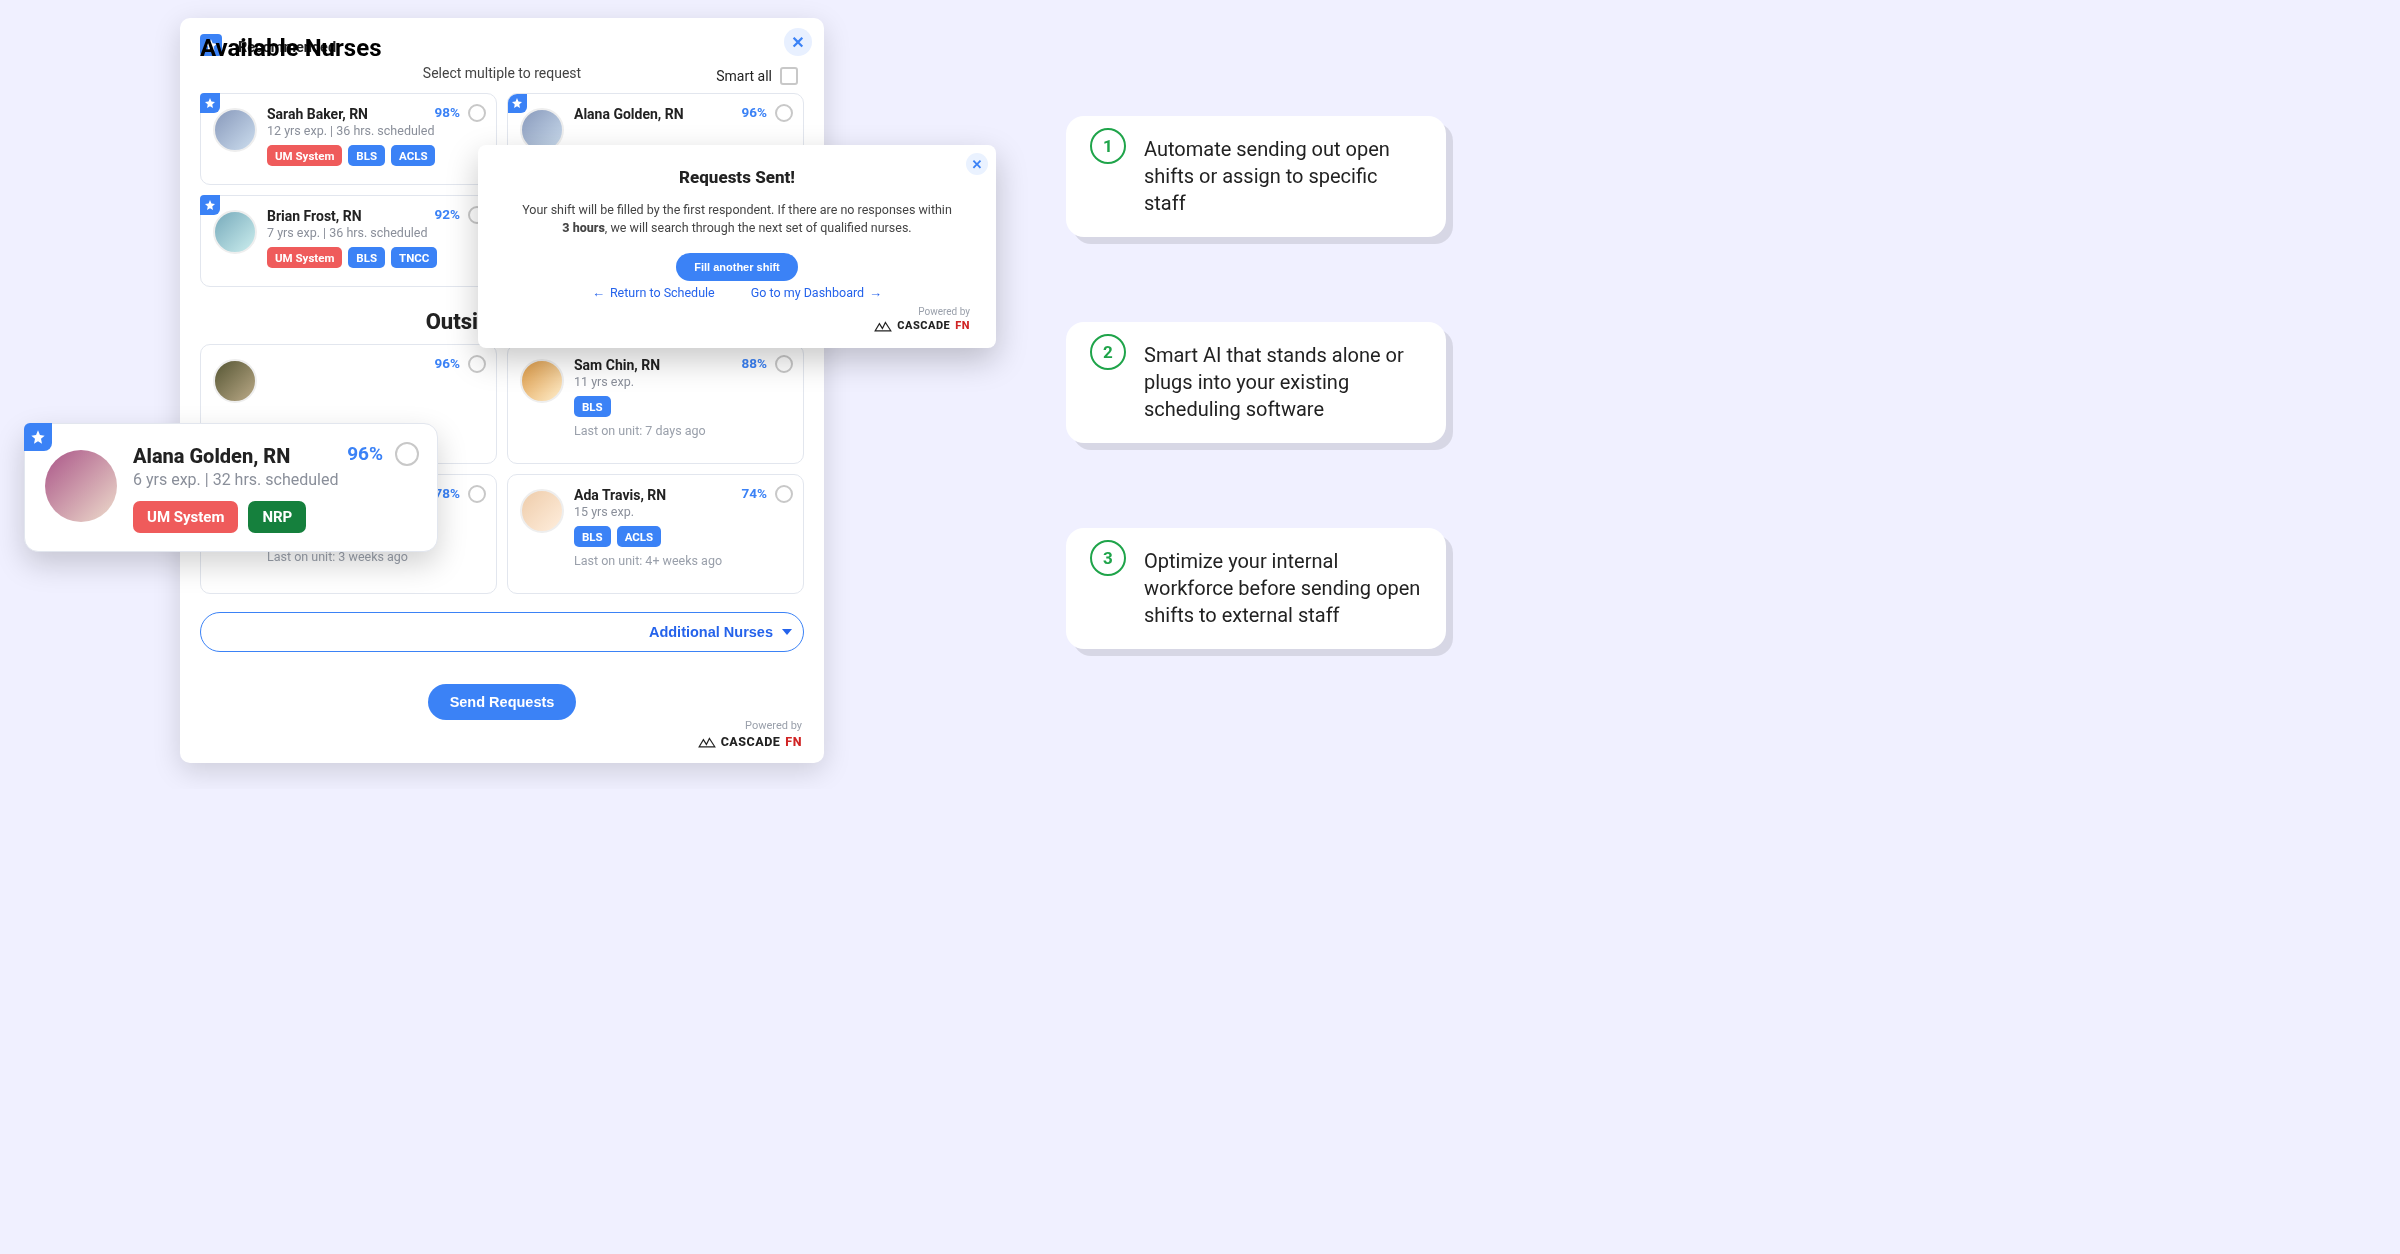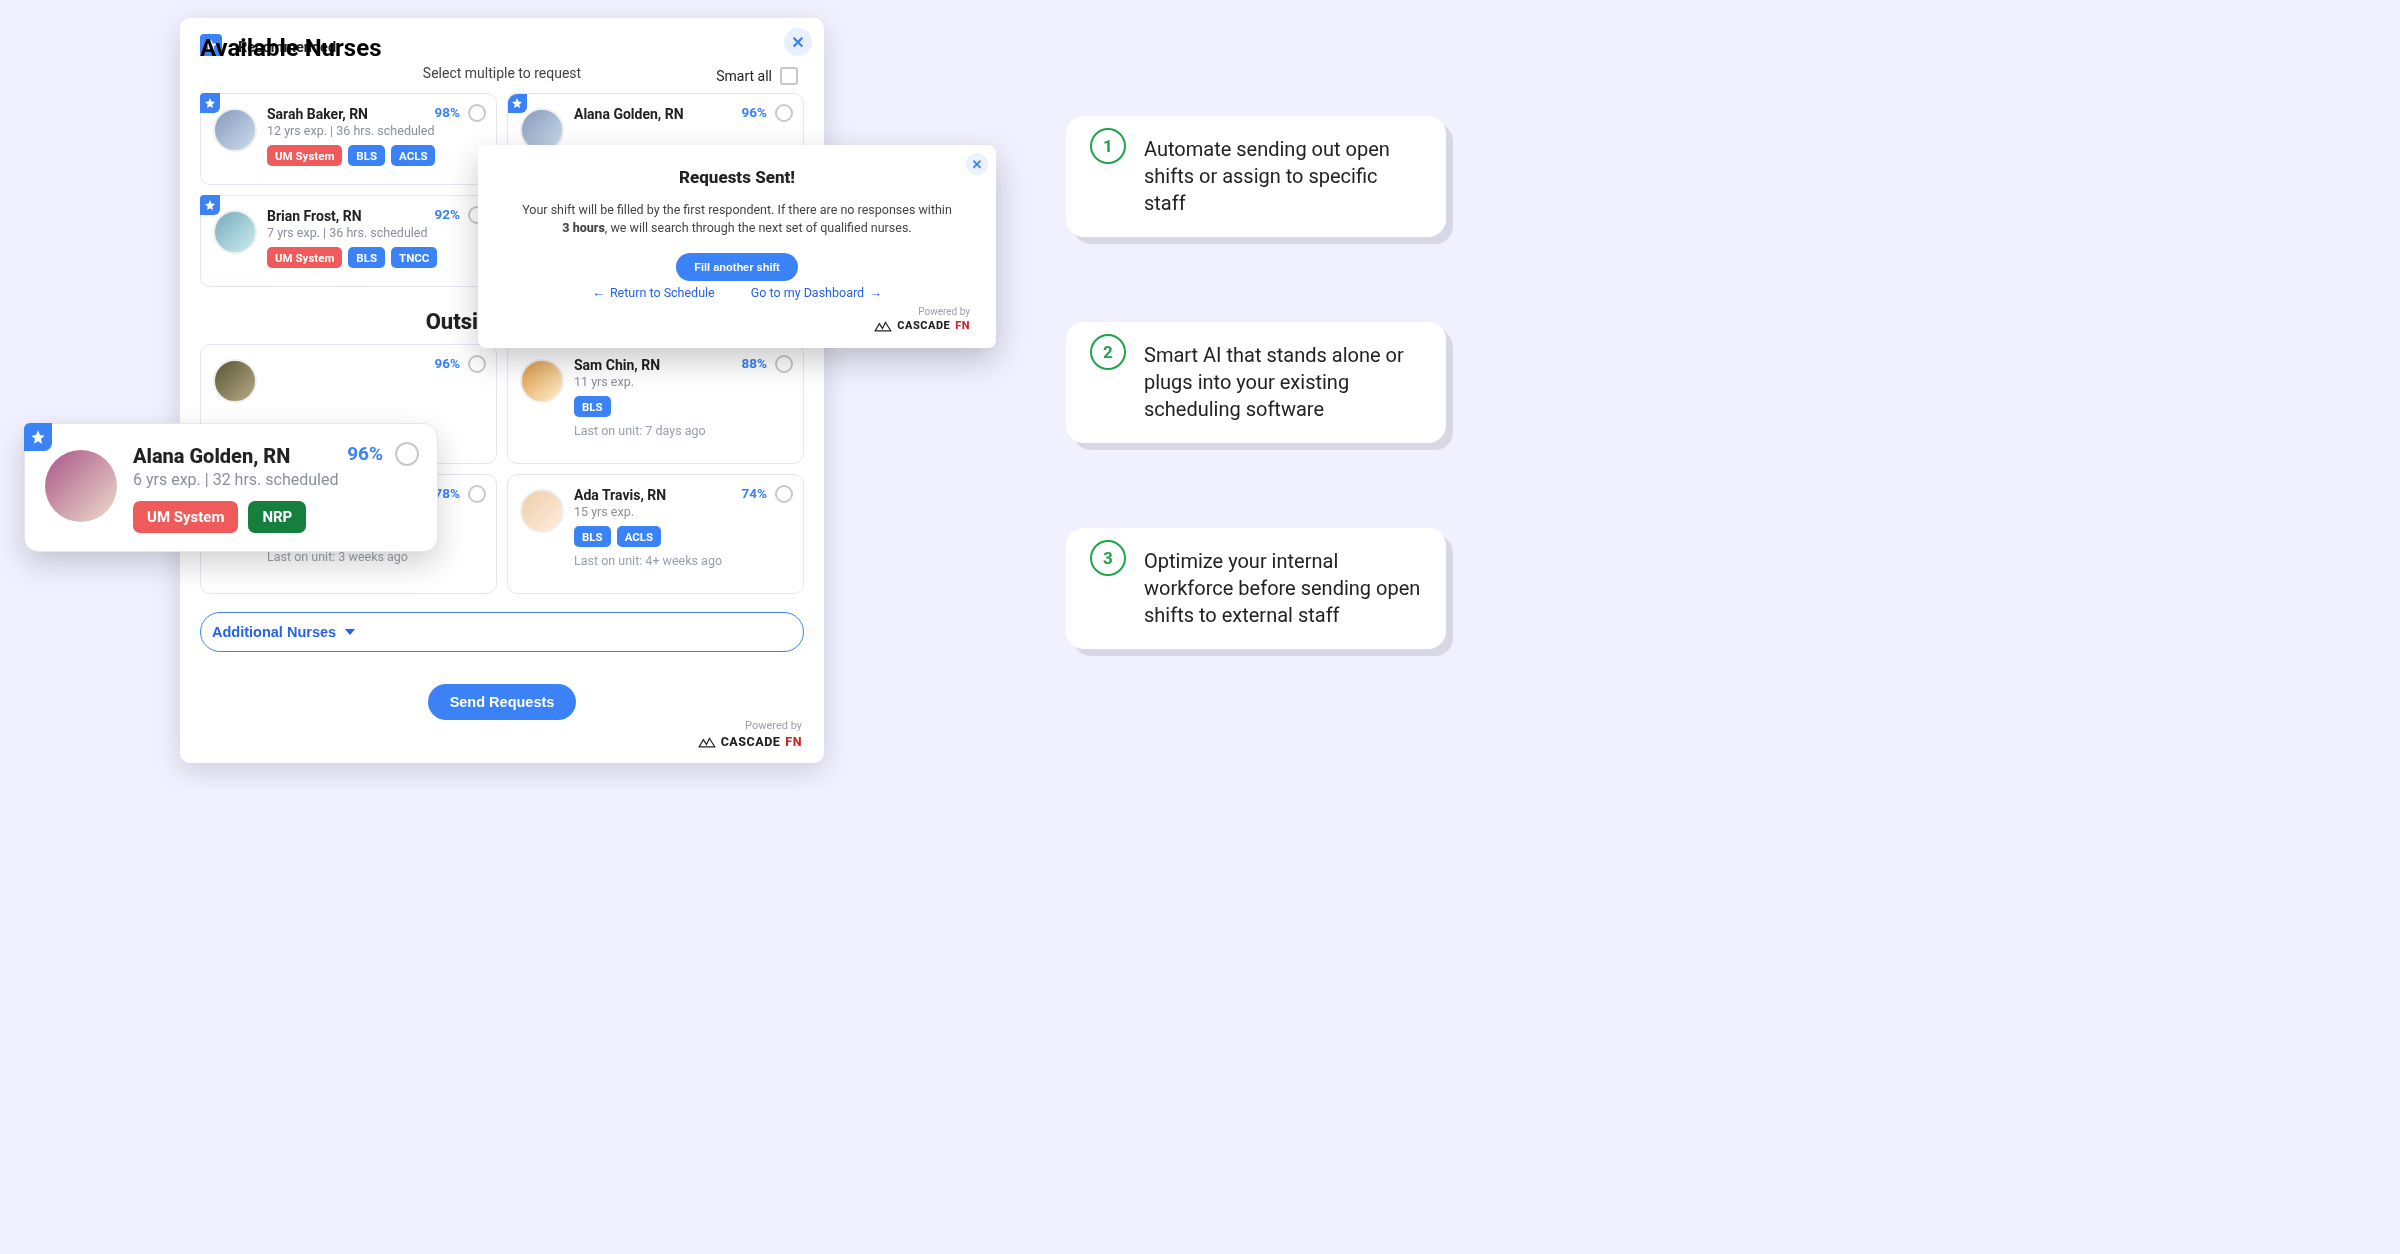--- a/index.html
+++ b/index.html
@@ -183,21 +183,21 @@
   margin-top: 18px;
   border: 1.5px solid #3b82f6;
   border-radius: 22px;
   background: #fff;
   color: #2563eb;
   font-weight: 700;
   font-size: 14.5px;
   padding: 11px;
   display: flex;
   align-items: center;
-  justify-content: flex-start;
+  justify-content: flex-end;
   gap: 9px;
   cursor: pointer;
 }
 .caret-down {
   width: 0; height: 0;
   border-left: 5px solid transparent;
   border-right: 5px solid transparent;
   border-top: 6px solid #2563eb;
 }
 

